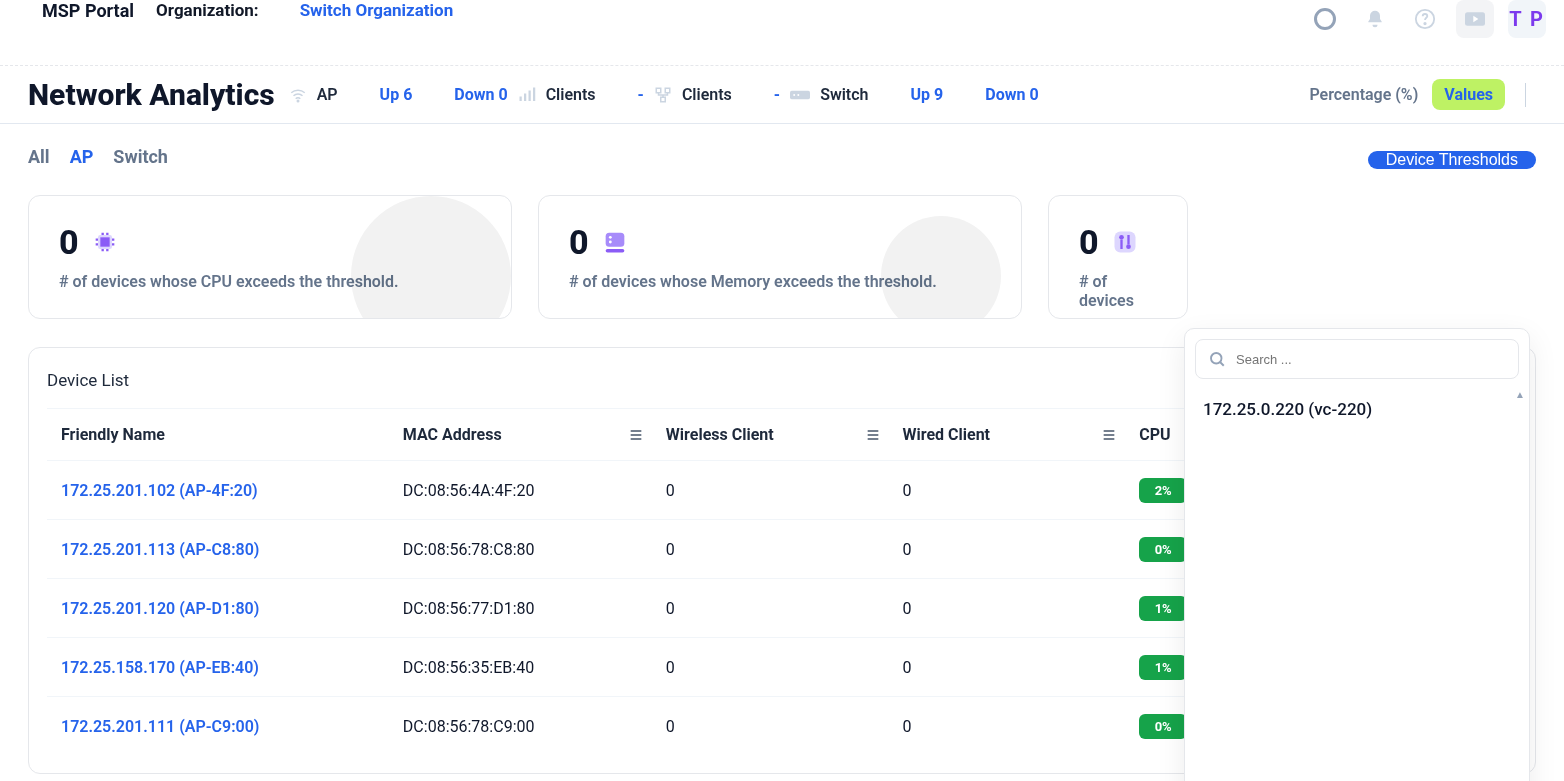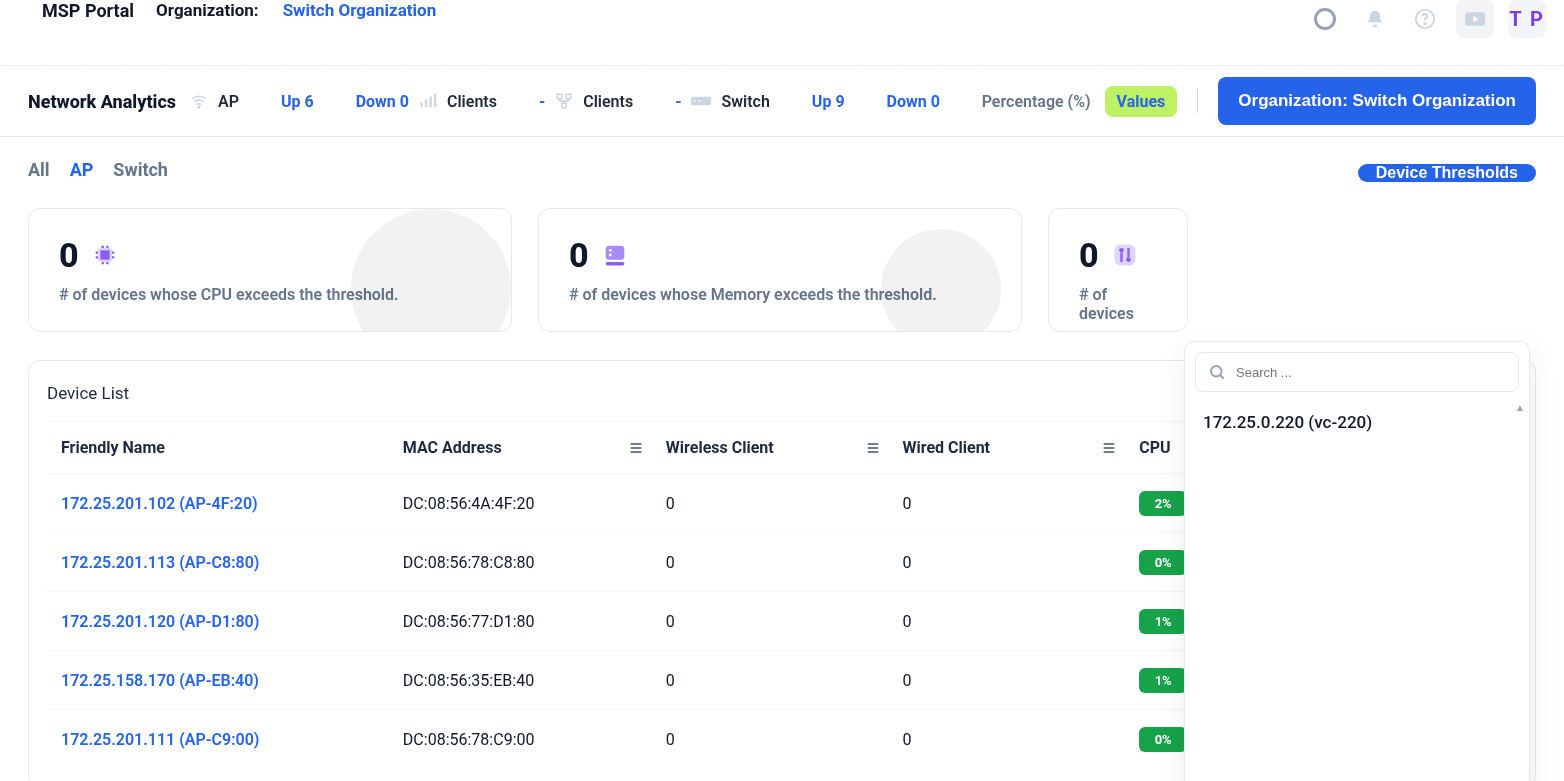--- a/index.html
+++ b/index.html
@@ -2,48 +2,48 @@
 <html><head>
 <meta charset="utf-8">
 <style>
   * { box-sizing: border-box; margin: 0; padding: 0; }
   body { font-family: -apple-system, BlinkMacSystemFont, "Segoe UI", Roboto, Arial, sans-serif; background:#fff; color:#1e293b; }
   a { text-decoration: none; }
 
   
   .topbar { display:flex; align-items:flex-start; padding:0 18px; height:66px; border-bottom:1px dashed #e5e7eb; }
   .topbar .brand { font-weight:700; font-size:18px; color:#0f172a; margin-right:22px; margin-left:24px;}
-  .topbar .orgwrap { display:flex; align-items:center; gap:10px; font-size:17px; }
+  .topbar .orgwrap { display:flex; align-items:center; gap:27px; font-size:17px; }
   .topbar .orglabel { font-weight:700; color:#111827; }
   .topbar .orglink { color:#2563eb; font-weight:700;margin-left:14px; }
   .topbar .spacer { flex:1; }
   .topbar .iconbtn { width:38px; height:38px; display:flex; align-items:center; justify-content:center; border-radius:8px; background:#f3f4f6; margin-left:12px; color:#94a3b8; }
   .topbar .search-circle { width:22px; height:22px; border:3px solid #94a3b8; border-radius:50%; }
   .topbar .avatar { width:38px; height:38px; border-radius:8px; background:#f1f5f9; display:flex; align-items:center; justify-content:center; font-weight:700; color:#7c3aed; margin-left:14px; font-size:20px; letter-spacing:2px;}
 
   
   .statusbar { display:flex; align-items:center; padding:11px 28px; border-bottom:1px solid #e2e8f0; background:#fff; }
-  .pagetitle { font-size:18px; font-weight:800; color:#0f172a; margin-right:14px; }
+  .pagetitle { font-size:30px; font-weight:800; color:#0f172a; margin-right:14px; }
   .statgroup { display:flex; align-items:center; gap:6px; margin-left:10px; color:#94a3b8; font-weight:500;}
   .statgroup .lbl { color:#1e293b; font-weight:600; }
   .statgroup .link { color:#2563eb; font-weight:700;margin-left:36px; }
   .miniicon { color:#cbd5e1; display:inline-flex; }
   .statusbar .right { margin-left:auto; display:flex; align-items:center; gap:10px; }
   .togglegrp { display:flex; align-items:center; gap:14px; }
   .toggle-inactive { color:#64748b; font-weight:600; }
   .toggle-active { color:#2563eb; font-weight:700; background:#bef264; padding:6px 12px; border-radius:8px;}
   .vbar { width:1px; height:24px; background:#cbd5e1; margin:0 10px; }
   .orgbtn { background:#2563eb; color:#fff; font-weight:700; border:none; border-radius:8px; padding:14px 20px; font-size:17px;}
 
   
   .main { background:#ffffff; padding:22px 28px 30px 28px; position:relative; }
   .tabs { display:flex; gap:20px; align-items:center; }
   .tab { font-size:18px; font-weight:700; color:#64748b; padding-bottom:6px; }
   .tab.active { color:#2563eb; }
-  .threshbtn { margin-left:auto; background:#2563eb; color:#fff; font-weight:700; border:none; border-radius:20px; padding:0 18px; font-size:16px;}
+  .threshbtn { margin-left:auto; background:#2563eb; color:#fff; font-weight:400; border:none; border-radius:20px; padding:0 18px; font-size:16px;}
 
   
   .cards { display:flex; gap:26px; margin-top:22px; }
   .card { flex:0 0 484px; border:1px solid #e5e7eb; border-radius:12px; padding:26px 30px; background:#fff; position:relative; overflow:hidden; height:124px;}
   .card .bignum { font-size:34px; font-weight:800; color:#0f172a; display:flex; align-items:center; gap:12px;}
   .card .desc { color:#64748b; font-weight:600; margin-top:10px; font-size:16px;}
   .chipicon { width:28px; height:28px; display:inline-flex; }
   .card .watermark { position:absolute; right:-20px; top:-20px; width:200px; height:200px; opacity:0.05; }
 
   
@@ -158,21 +158,20 @@
     <a href="#" class="link"><span>Up</span> <span>9</span></a>
     <a href="#" class="link"><span>Down</span> <span>0</span></a>
   </div>
 
   <div class="right">
     <div class="togglegrp">
       <span class="toggle-inactive">Percentage (%)</span>
       <span class="toggle-active">Values</span>
     </div>
     <div class="vbar"></div>
-    <button class="orgbtn">Organization: Switch Organization</button>
   </div>
 </div>
 
 <div class="main">
 
   <div class="tabs">
     <div class="tab">All</div>
     <div class="tab active">AP</div>
     <div class="tab">Switch</div>
     <button class="threshbtn">Device Thresholds</button>

